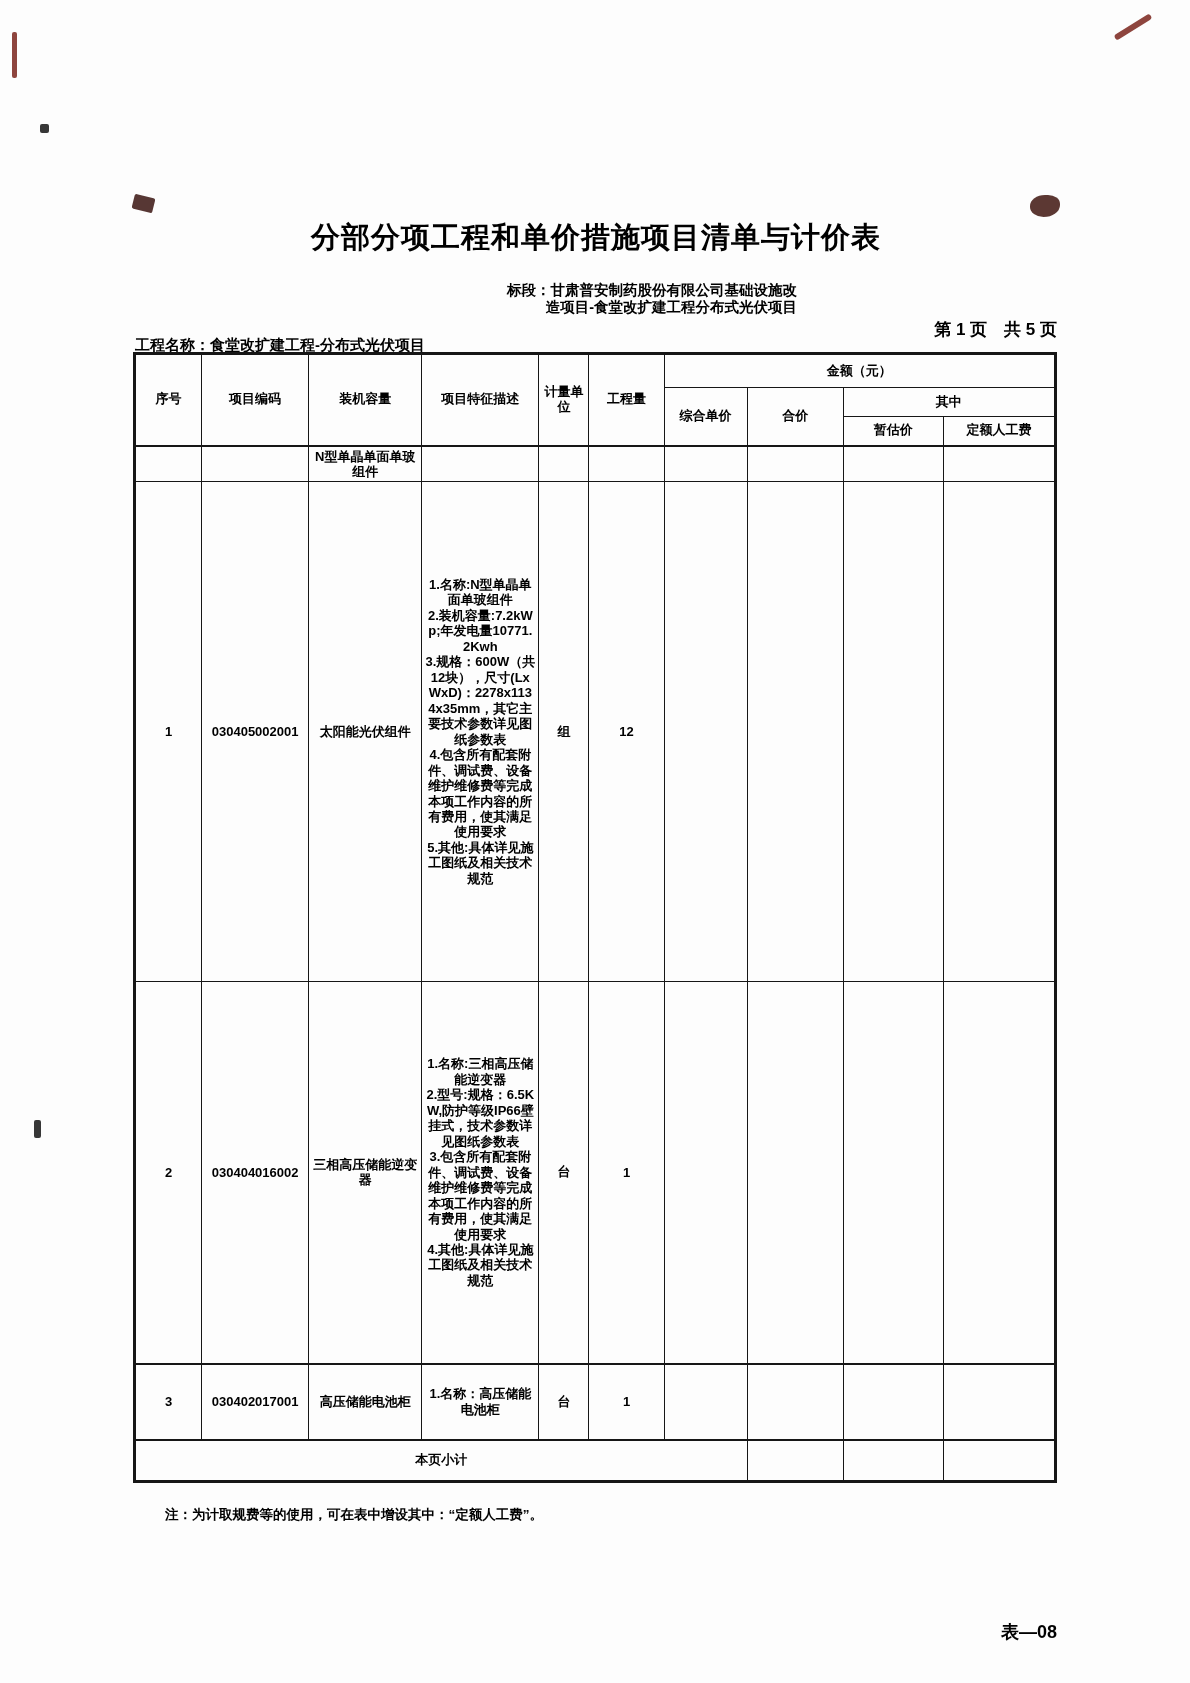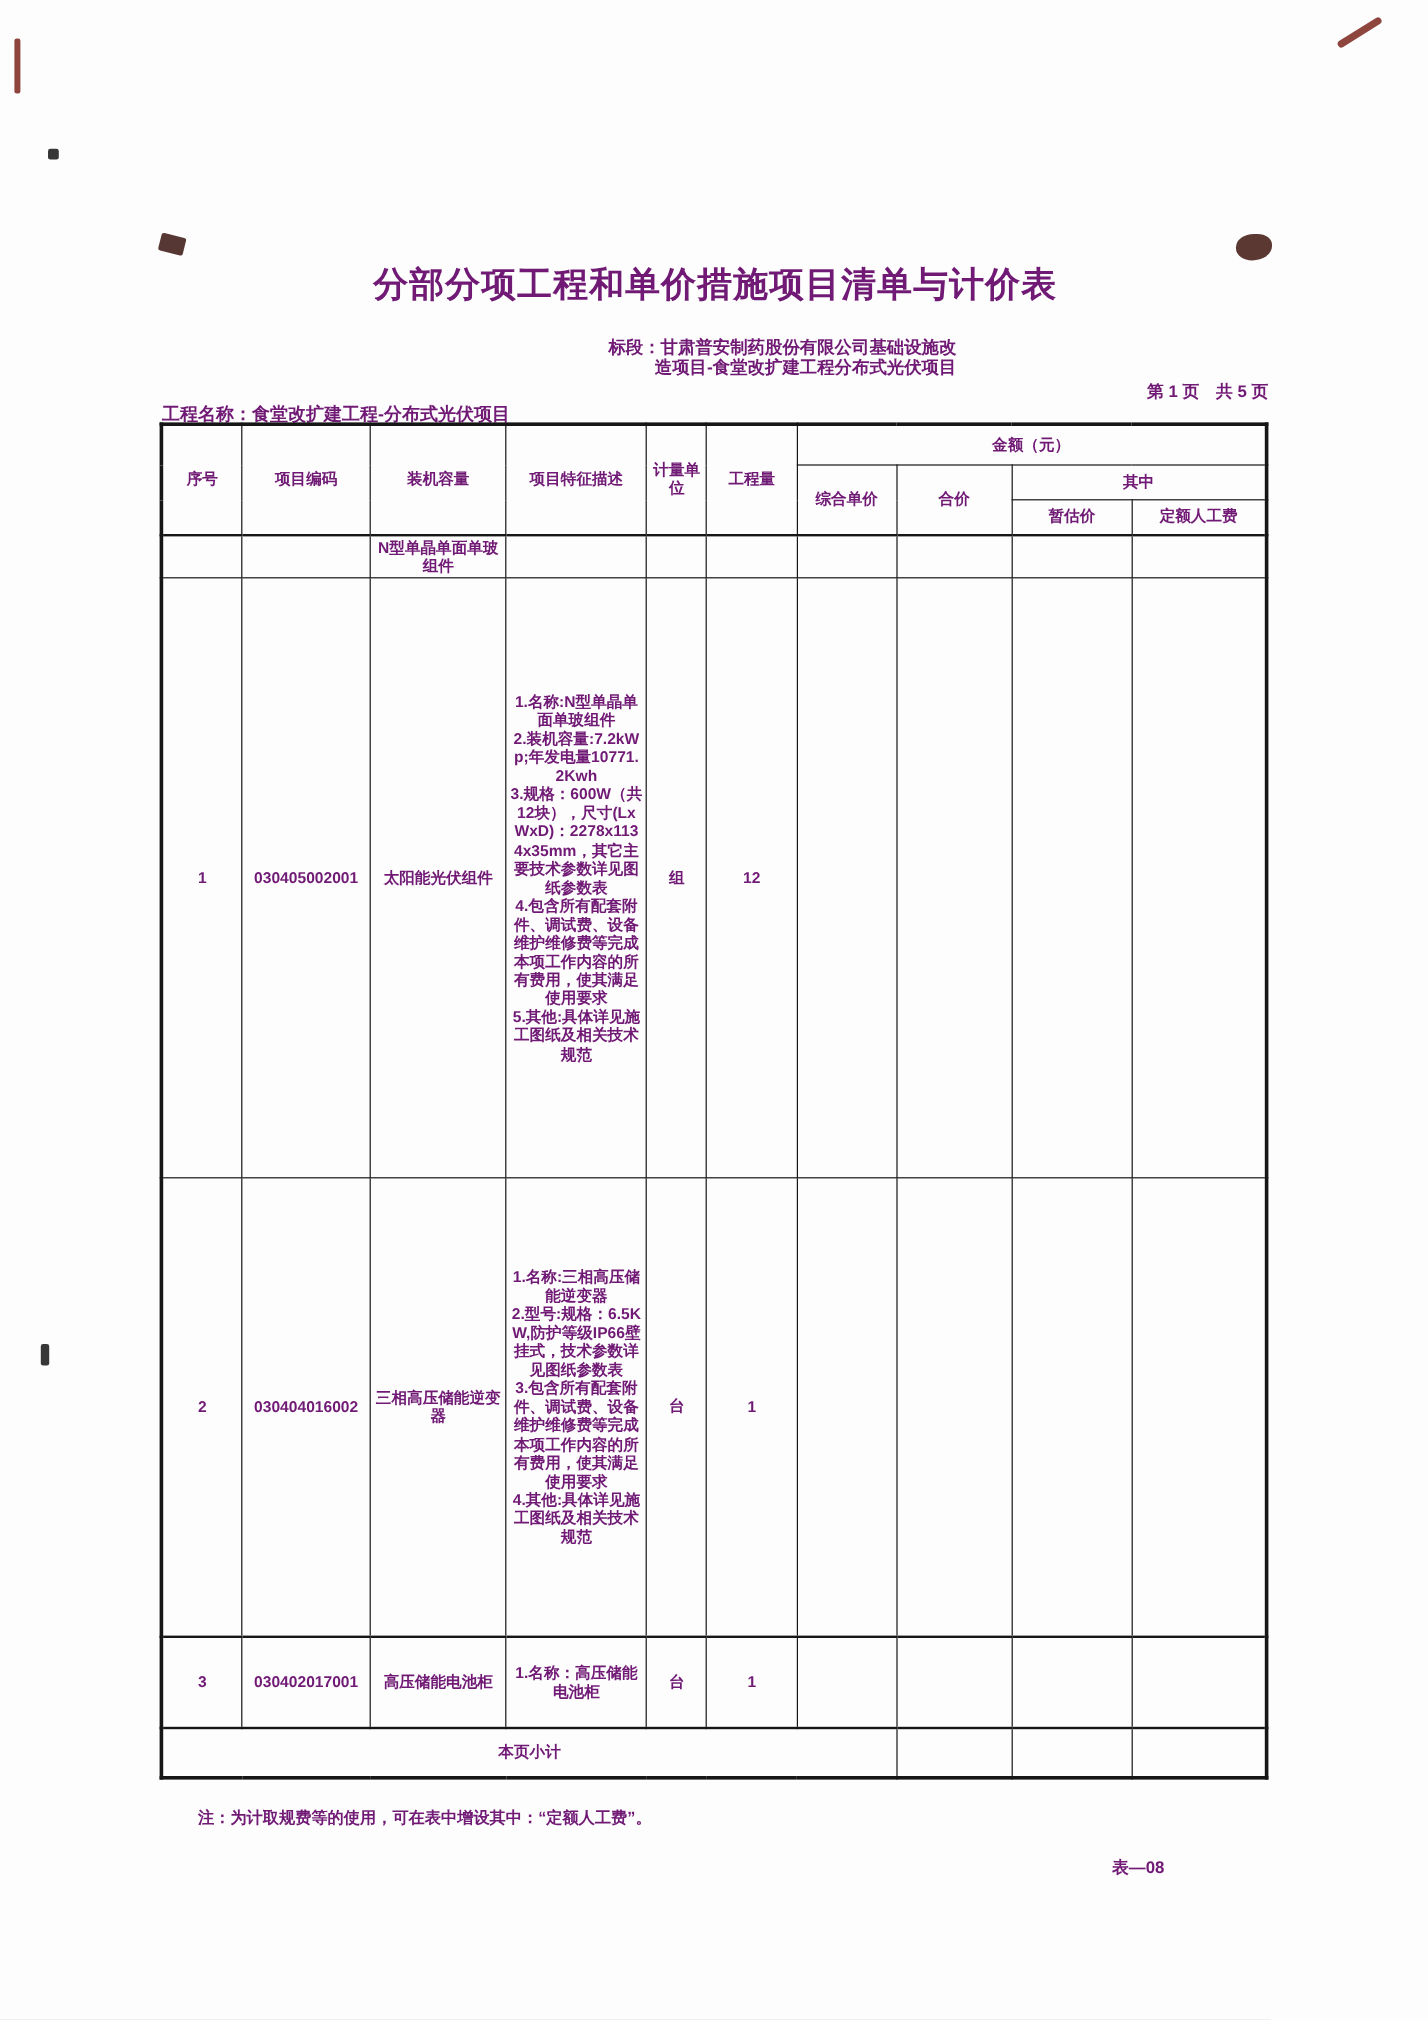--- a/index.html
+++ b/index.html
@@ -1,41 +1,41 @@
 <!DOCTYPE html>
 <html><head>
 <meta charset="utf-8">
 <style>
   * { box-sizing: border-box; margin: 0; padding: 0; }
   html,body { background:#e8e8e8; }
   .page {
     position: relative;
     width: 1190px; height: 1683px;
     background: #fdfdfd;
-    color: #701a75;
+    color: #000000;
     font-family: "Liberation Sans", sans-serif;
     overflow: hidden;
   }
   .title {
     position: absolute; top: 218px; left: 135px; width: 922px;
     text-align: center;
     font-size: 29px; font-weight: 700; letter-spacing: 1px;
   }
   .section-block {
     position: absolute; top: 282px; left: 503px; width: 294px;
     font-size: 14.5px; font-weight: 700; line-height: 1.18;
     word-break: break-all; text-align: right;
   }
   .project-line {
     position: absolute; top: 336px; left: 135px;
     font-size: 15px; font-weight: 700;
   }
   .page-indicator {
     position: absolute; top: 318px; left: 840px; width: 217px;
-    text-align: right; font-size: 14px; font-weight: 700;
+    text-align: right; font-size: 17px; font-weight: 700;
   }
   table.bq {
     position: absolute; top: 352px; left: 133px;
     width: 924px; table-layout: fixed;
     border-collapse: collapse;
     border: 3px solid #161616;
     font-weight: 700;
   }
   table.bq td {
     border: 1.6px solid #161616;
@@ -64,22 +64,22 @@
     line-height: 1.19; padding: 2px 3px;
   }
   td.c-code { font-size: 13px; letter-spacing: 0; padding: 2px 1px; }
   tr.r3 td, tr.foot td { border-top-width: 2.5px; }
   tr.r-cat td { border-top-width: 2.5px; }
   .note {
     position: absolute; top: 1506px; left: 133px;
     font-size: 13.5px; font-weight: 700; margin-left: 32px;
   }
   .form-code {
-    position: absolute; top: 1548px; left: 840px; width: 217px;
-    text-align: center; font-size: 14px; font-weight: 700;
+    position: absolute; top: 1620px; left: 840px; width: 217px;
+    text-align: right; font-size: 18px; font-weight: 700;
   }
   
   .art { position: absolute; opacity: .85; }
   .a1 { top: 32px; left: 12px; width: 5px; height: 46px; background:#7a241c; border-radius:2px;}
   .a2 { top: 24px; left: 1112px; width: 42px; height: 6px; background:#7a241c; transform: rotate(-32deg); border-radius:3px;}
   .a3 { top: 196px; left: 133px; width: 21px; height: 15px; background:#3a1410; transform: rotate(14deg); border-radius:2px;}
   .a4 { top: 195px; left: 1030px; width: 30px; height: 22px; background:#40150f; border-radius:50% 40% 55% 45%;}
   .a5 { top: 124px; left: 40px; width: 9px; height: 9px; background:#141414; border-radius:2px;}
   .a6 { top: 1120px; left: 34px; width: 7px; height: 18px; background:#141414; border-radius:2px;}
 </style>

